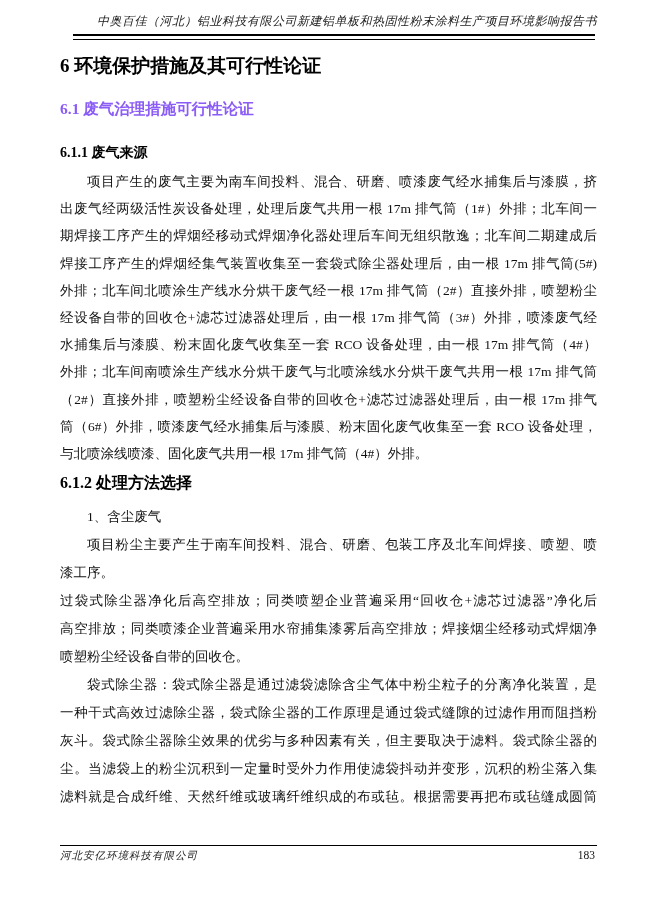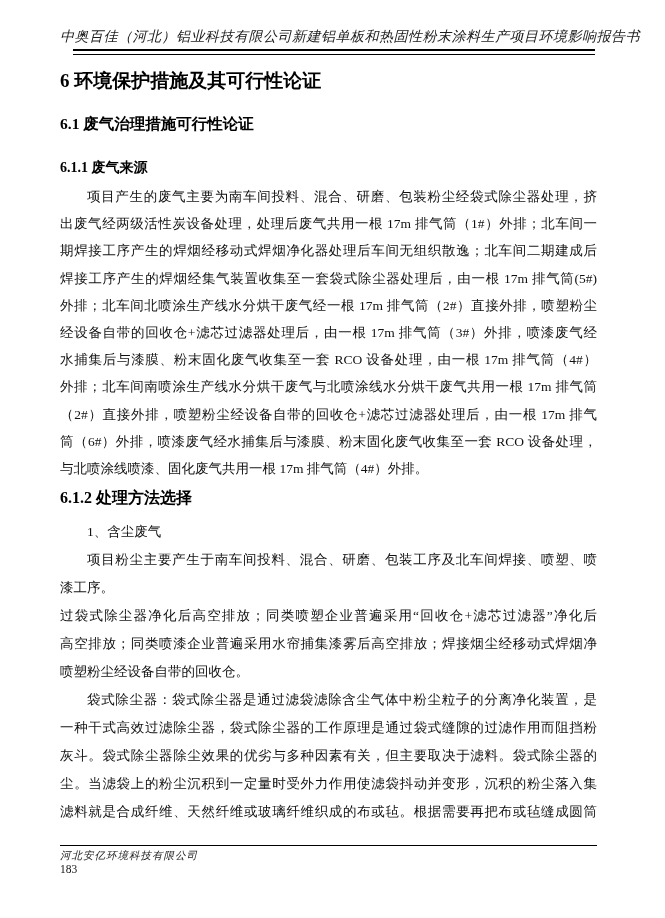--- a/index.html
+++ b/index.html
@@ -9,23 +9,23 @@
     width: 665px;
     height: 918px;
     margin: 0 auto;
     background: #ffffff;
     color: #111111;
     font-family: "Liberation Serif", "DejaVu Serif", serif;
     padding: 0 68px 0 60px;
     overflow: hidden;
   }
   .doc-header-title {
-    margin-top: 28px;
-    text-align: left;
-    font-size: 14px;
+    margin-top: 13px;
+    text-align: right;
+    font-size: 12px;
     line-height: 17px;
     font-style: italic;
     letter-spacing: 0.5px;
     color: #1a1a1a;
     white-space: nowrap;
   }
   .doc-header-rule {
     margin: 4px 2px 0 13px;
     border-top: 2.5px solid #000;
     border-bottom: 1.5px solid #000;
@@ -36,21 +36,21 @@
     font-size: 19px;
     line-height: 26px;
     font-weight: bold;
     color: #000;
   }
   .h-section {
     margin-top: 19px;
     font-size: 15.5px;
     line-height: 22px;
     font-weight: bold;
-    color: #000000;
+    color: #8b5cf6;
   }
   .h-sub {
     margin-top: 23px;
     font-size: 14px;
     line-height: 20px;
     font-weight: bold;
     color: #000;
   }
   .h-sub2 {
     margin-top: 6px;
@@ -74,21 +74,20 @@
   .doc-footer {
     position: absolute;
     left: 60px;
     right: 68px;
     top: 845px;
     border-top: 1.5px solid #000;
     padding-top: 3px;
     display: flex;
     justify-content: space-between;
     align-items: flex-start;
-    flex-direction: column;
   }
   .footer-company {
     font-size: 10.5px;
     font-style: italic;
     letter-spacing: 1px;
     color: #1a1a1a;
   }
   .footer-pagenum {
     font-size: 11.5px;
     color: #111;
@@ -103,21 +102,21 @@
   <div class="doc-header-title">中奥百佳（河北）铝业科技有限公司新建铝单板和热固性粉末涂料生产项目环境影响报告书</div>
   <div class="doc-header-rule"></div>
 
   <div class="h-chapter">6 环境保护措施及其可行性论证</div>
 
   <div class="h-section">6.1 废气治理措施可行性论证</div>
 
   <div class="h-sub">6.1.1 废气来源</div>
 
   <div class="para">
-    <div class="line indent">项目产生的废气主要为南车间投料、混合、研磨、包装粉尘经袋式除尘器处理，挤</div>
+    <div class="line indent">项目产生的废气主要为南车间投料、混合、研磨、喷漆废气经水捕集后与漆膜，挤</div>
     <div class="line">出废气经两级活性炭设备处理，处理后废气共用一根 17m 排气筒（1#）外排；北车间一</div>
     <div class="line">期焊接工序产生的焊烟经移动式焊烟净化器处理后车间无组织散逸；北车间二期建成后</div>
     <div class="line">焊接工序产生的焊烟经集气装置收集至一套袋式除尘器处理后，由一根 17m 排气筒(5#)</div>
     <div class="line">外排；北车间北喷涂生产线水分烘干废气经一根 17m 排气筒（2#）直接外排，喷塑粉尘</div>
     <div class="line">经设备自带的回收仓+滤芯过滤器处理后，由一根 17m 排气筒（3#）外排，喷漆废气经</div>
     <div class="line">水捕集后与漆膜、粉末固化废气收集至一套 RCO 设备处理，由一根 17m 排气筒（4#）</div>
     <div class="line">外排；北车间南喷涂生产线水分烘干废气与北喷涂线水分烘干废气共用一根 17m 排气筒</div>
     <div class="line">（2#）直接外排，喷塑粉尘经设备自带的回收仓+滤芯过滤器处理后，由一根 17m 排气</div>
     <div class="line">筒（6#）外排，喷漆废气经水捕集后与漆膜、粉末固化废气收集至一套 RCO 设备处理，</div>
     <div class="line end">与北喷涂线喷漆、固化废气共用一根 17m 排气筒（4#）外排。</div>

